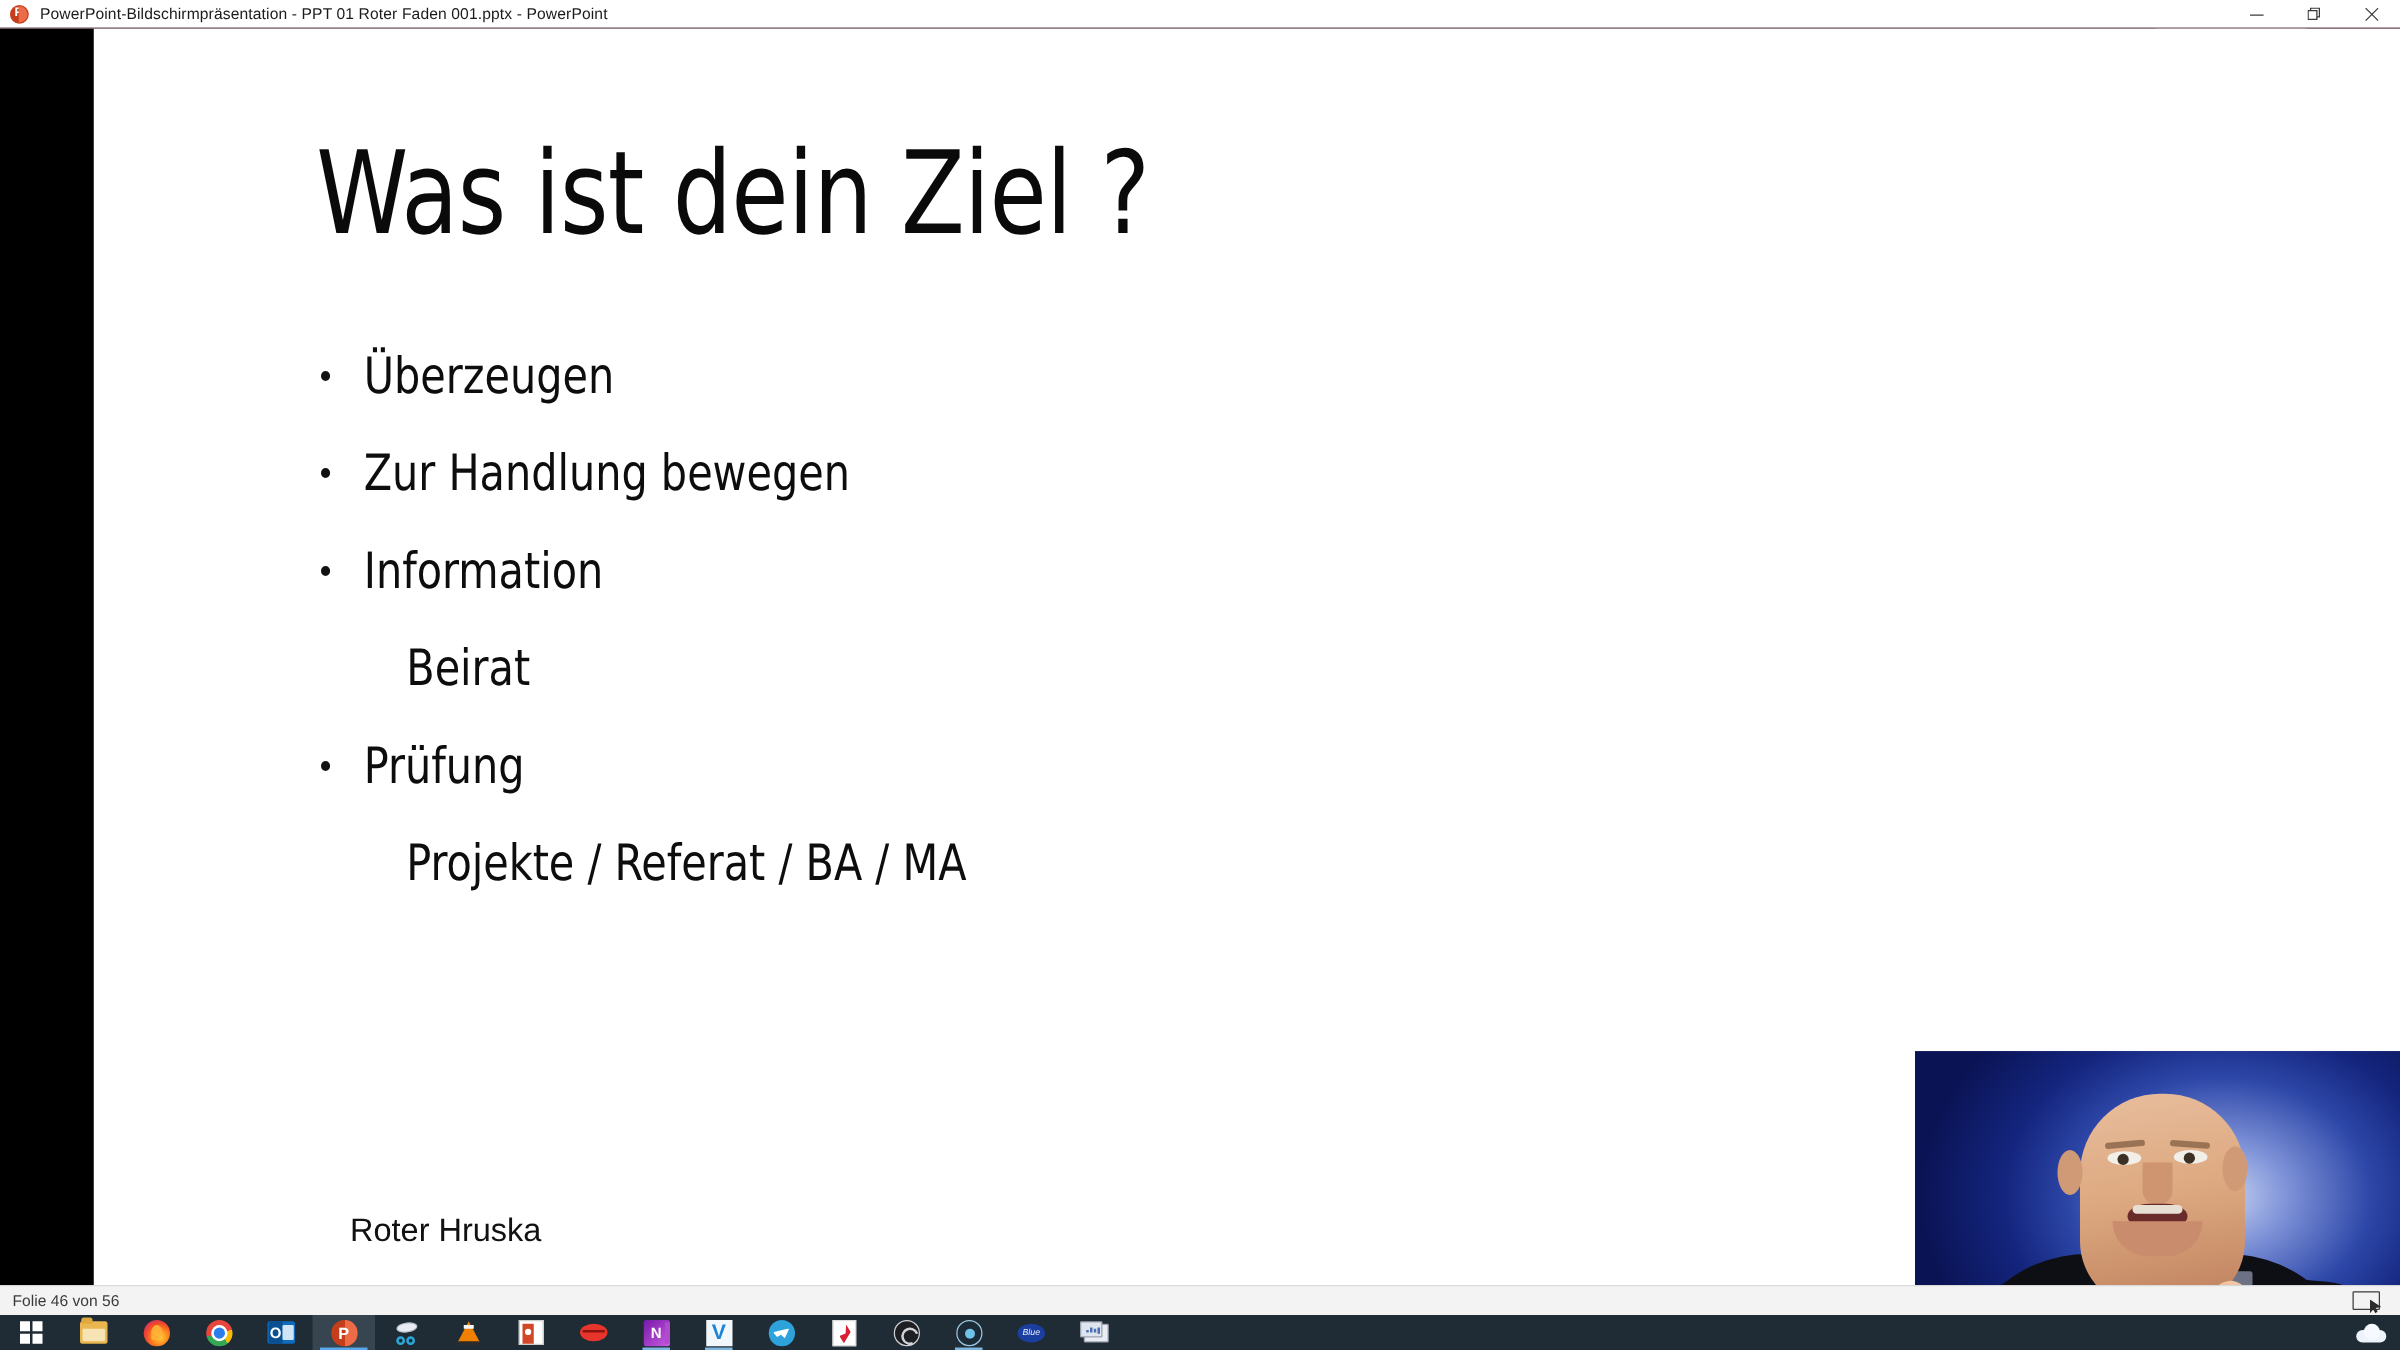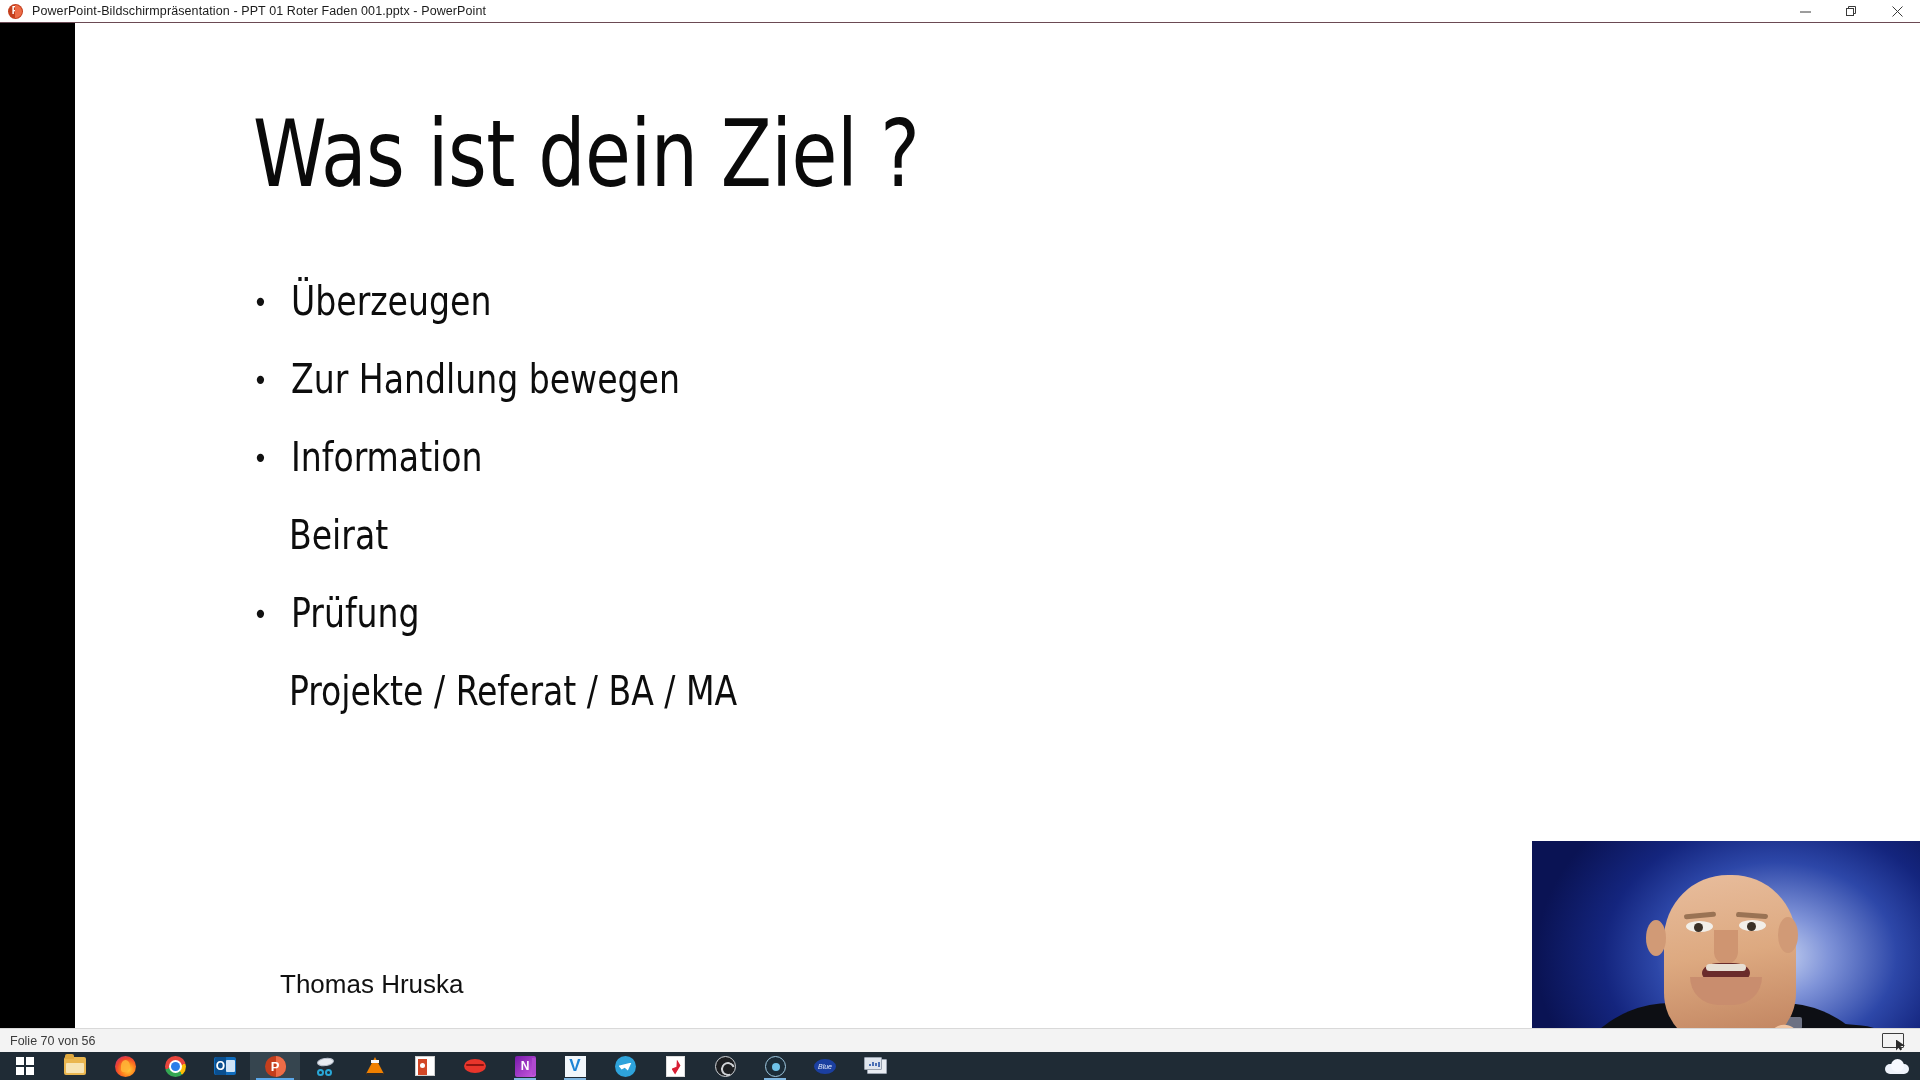--- a/index.html
+++ b/index.html
@@ -82,21 +82,21 @@
     line-height:1.0;
     margin-bottom:38px;
     white-space:nowrap;
   }
   .b-row .bul {
     width:38px; flex:0 0 38px;
     font-size:28px; line-height:1; color:#111;
     transform:translateY(-3px);
   }
   .b-row .txt { transform:scaleX(0.92); transform-origin:left center; }
-  .b-row.sub { margin-left:36px; margin-bottom:38px; }
+  .b-row.sub { margin-left:72px; margin-bottom:38px; }
 
   .author {
     position:absolute; left:205px; top:946px;
     font-family:"Liberation Sans", sans-serif;
     font-size:26px; color:#111; white-space:nowrap;
   }
 
   
   .webcam {
     position:absolute; left:1532px; top:818px; width:388px; height:262px;
@@ -337,21 +337,21 @@
         <div class="b-row">
           <span class="bul">•</span>
           <span class="txt">Prüfung</span>
         </div>
         <div class="b-row sub">
 
           <span class="txt">Projekte / Referat / BA / MA</span>
         </div>
       </div>
 
-      <div class="author">Thomas Hruska</div>
+      <div class="author">Roter Hruska</div>
     </div>
 
     <div class="webcam">
       <div class="cam-bg"></div>
       <div class="cam-person">
         <div class="shoulder-l"></div>
         <div class="shoulder-r"></div>
         <div class="neck"></div>
         <div class="torso"></div>
         <div class="zipper"></div>
@@ -369,21 +369,21 @@
         <div class="mouth"></div>
         <div class="teeth"></div>
         <div class="chin"></div>
         <div class="hand"></div>
         <div class="thumb"></div>
       </div>
     </div>
   </div>
 
   <div class="statusbar">
-    <span class="sb-text">Folie 70 von 56</span>
+    <span class="sb-text">Folie 46 von 56</span>
     <span class="sb-right">
       <span class="display-icon">
         <span class="mon"></span>
           <span class="cur"></span>
       </span>
     </span>
   </div>
 
   <div class="taskbar">
     <div class="tb-item">

